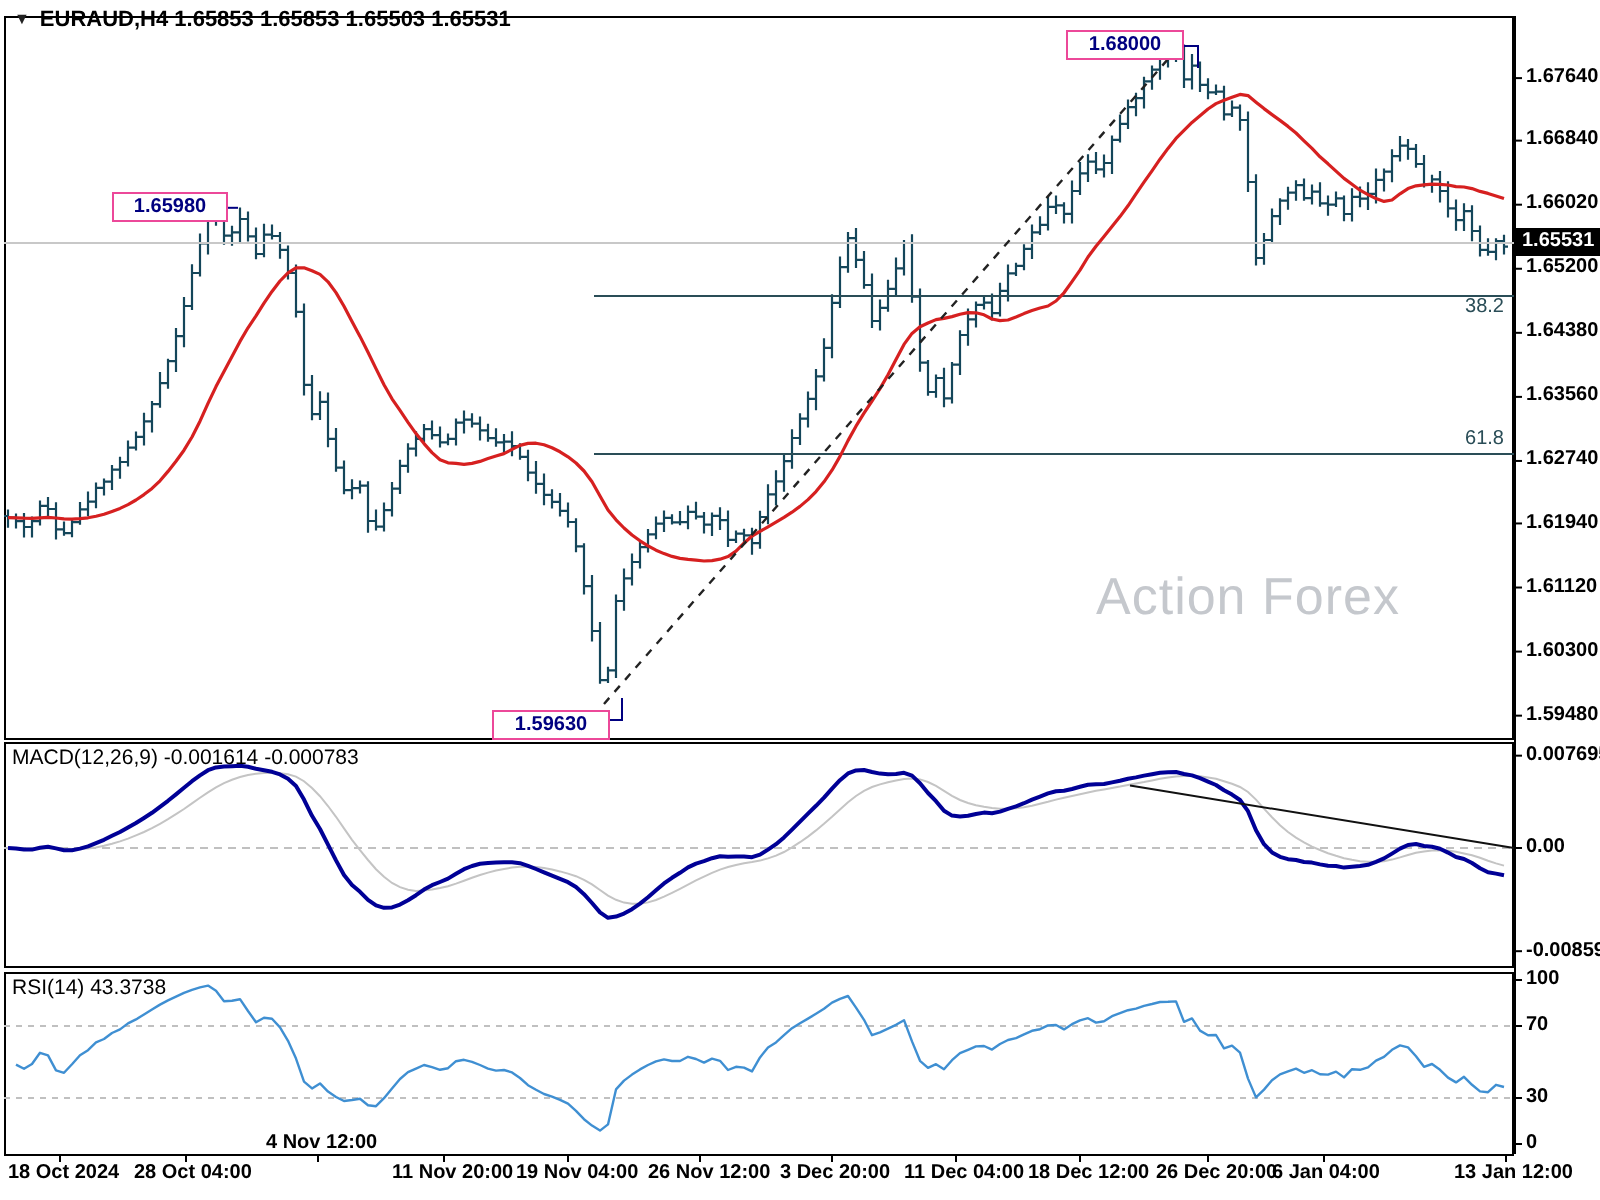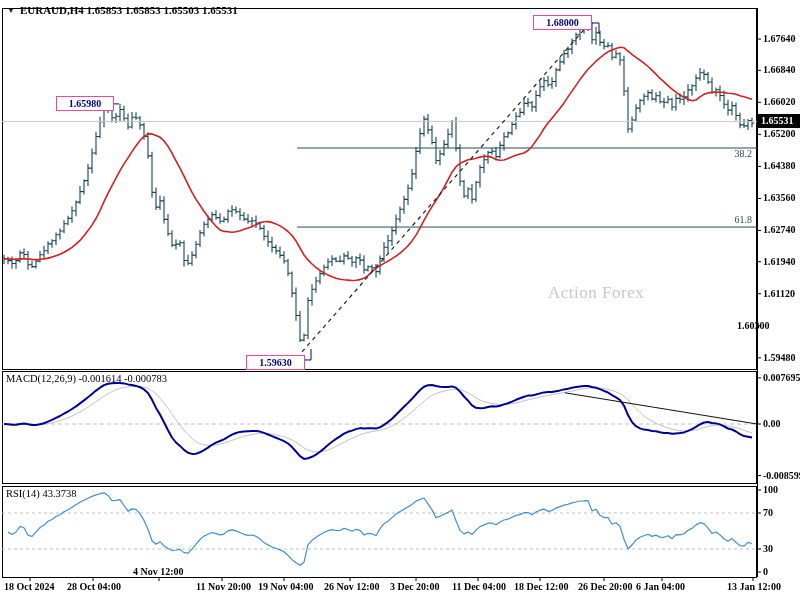--- a/index.html
+++ b/index.html
@@ -1,21 +1,21 @@
 <!DOCTYPE html>
 <html><head>
 <meta charset="utf-8">
 <style>
   html,body{margin:0;padding:0;background:#fff;}
   .root{position:relative;width:800px;height:600px;background:#ffffff;overflow:hidden;
-        font-family:Liberation Serif, serif;}
+        font-family:Liberation Sans, sans-serif;}
   svg{position:absolute;left:0;top:0;z-index:2;}
   .title-bar{position:absolute;left:7px;top:4px;z-index:5;font-size:11px;font-weight:700;color:#000;}
   .dd-icon{font-size:8px;color:#222;margin-right:5px;vertical-align:1px;cursor:pointer;}
-  .watermark{position:absolute;left:548px;top:283px;z-index:1;font-size:17px;color:#c5c8cd;
+  .watermark{position:absolute;left:548px;top:283px;z-index:1;font-size:26px;color:#c5c8cd;
              letter-spacing:0.5px;}
   .ind-label{position:absolute;z-index:5;font-size:10.5px;color:#000;}
   .pricebox{position:absolute;z-index:6;background:#fff;border:1px solid #ec4899;color:#000080;
             font-size:10px;font-weight:700;text-align:center;line-height:13px;height:13px;cursor:move;}
   .price-tag{position:absolute;z-index:6;background:#000;color:#fff;font-size:10px;font-weight:700;
              line-height:14px;padding-left:3px;}
   .ax-label{position:absolute;z-index:4;font-size:10px;font-weight:700;color:#000;white-space:nowrap;}
   .fib-label{position:absolute;z-index:4;font-size:10px;font-weight:400;text-align:right;white-space:nowrap;}
 </style>
 </head>
@@ -95,21 +95,21 @@
       <div class="fib-label" style="left: 697px; top: 214.038px; width: 55px; color: rgb(42, 77, 87); font-weight: 400;">61.8</div>
       <div class="ax-label" style="left: 763px; top: 33.0567px;">1.67640</div>
       <div class="ax-label" style="left: 763px; top: 64.3087px;">1.66840</div>
       <div class="ax-label" style="left: 763px; top: 96.3421px;">1.66020</div>
       <div class="ax-label" style="left: 763px; top: 128.375px;">1.65200</div>
       <div class="ax-label" style="left: 763px; top: 160.409px;">1.64380</div>
       <div class="ax-label" style="left: 763px; top: 192.442px;">1.63560</div>
       <div class="ax-label" style="left: 763px; top: 224.475px;">1.62740</div>
       <div class="ax-label" style="left: 763px; top: 255.727px;">1.61940</div>
       <div class="ax-label" style="left: 763px; top: 287.761px;">1.61120</div>
-      <div class="ax-label" style="left: 737px; top: 319.794px;">1.60300</div>
+      <div class="ax-label" style="left: 763px; top: 319.794px;">1.60300</div>
       <div class="ax-label" style="left: 763px; top: 351.827px;">1.59480</div>
       <div class="ax-label" style="left: 763px; top: 371.83px;">0.007695</div>
       <div class="ax-label" style="left: 763px; top: 418px;">0.00</div>
       <div class="ax-label" style="left: 763px; top: 469.594px;">-0.008599</div>
       <div class="ax-label" style="left: 763px; top: 484px;">100</div>
       <div class="ax-label" style="left: 763px; top: 507px;">70</div>
       <div class="ax-label" style="left: 763px; top: 543px;">30</div>
       <div class="ax-label" style="left: 763px; top: 566px;">0</div>
       <div class="ax-label" style="left: 4px; top: 581px;">18 Oct 2024</div>
       <div class="ax-label" style="left: 67px; top: 581px;">28 Oct 04:00</div>

